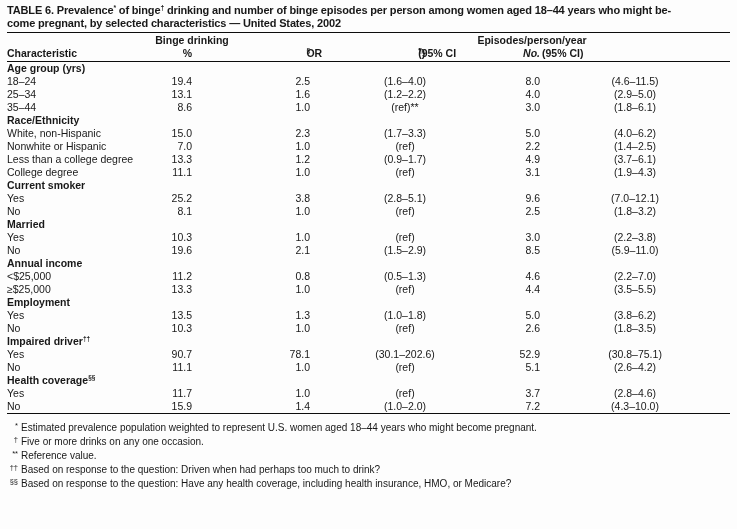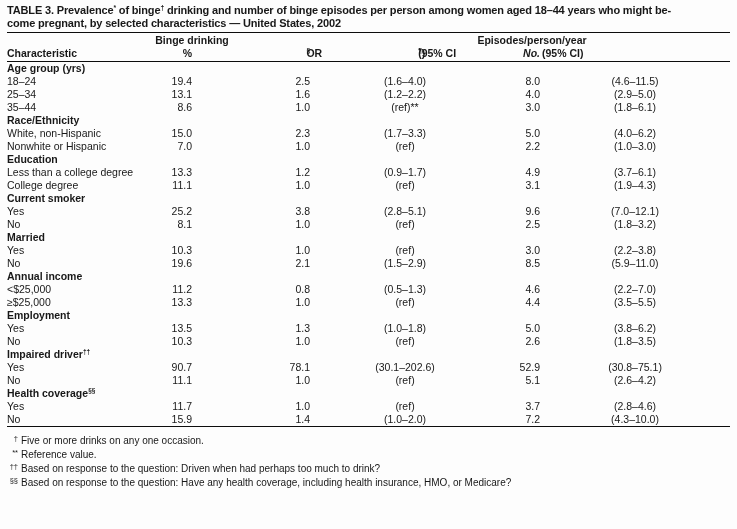--- a/index.html
+++ b/index.html
@@ -54,21 +54,21 @@
     margin-right:3px; font-size:7.5px; vertical-align:2.5px; font-weight:400;
   }
 </style>
 </head>
 <body>
 
 <div class="page">
   <div class="inner">
 
     <div class="title">
-      <div class="t-line"><span>TABLE 3. Prevalence</span><sup>*</sup><span> of binge</span><sup>†</sup><span> drinking and number of binge episodes per person among women aged 18–44 years who might be-</span></div>
+      <div class="t-line"><span>TABLE 6. Prevalence</span><sup>*</sup><span> of binge</span><sup>†</sup><span> drinking and number of binge episodes per person among women aged 18–44 years who might be-</span></div>
       <div class="t-line">come pregnant, by selected characteristics — United States, 2002</div>
     </div>
 
     <hr class="rule rule-top">
 
     <div class="hdr">
       <span class="h-g1">Binge drinking</span>
       <span class="h-g2">Episodes/person/year</span>
       <span class="h-char">Characteristic</span>
       <span class="h-pct">%</span>
@@ -127,24 +127,21 @@
             <td class="ci">(1.7–3.3)</td>
             <td class="num">5.0</td>
             <td class="ci2">(4.0–6.2)</td>
           </tr>
           <tr>
             <td class="rowlabel">Nonwhite or Hispanic</td>
             <td class="num">7.0</td>
             <td class="num">1.0</td>
             <td class="ci">(ref)</td>
             <td class="num">2.2</td>
-            <td class="ci2">(1.0–3.0)</td>
-          </tr>
-          <tr>
-            <td colspan="6" class="group">Education</td>
+            <td class="ci2">(1.4–2.5)</td>
           </tr>
           <tr>
             <td class="rowlabel">Less than a college degree</td>
             <td class="num">13.3</td>
             <td class="num">1.2</td>
             <td class="ci">(0.9–1.7)</td>
             <td class="num">4.9</td>
             <td class="ci2">(3.7–6.1)</td>
           </tr>
           <tr>
@@ -268,20 +265,21 @@
             <td class="ci">(1.0–2.0)</td>
             <td class="num">7.2</td>
             <td class="ci2">(4.3–10.0)</td>
           </tr>
         </tbody>
     </table>
 
     <hr class="rule">
 
     <div class="footnotes">
+        <div class="fn"><span class="fn-marker">*</span><span>Estimated prevalence population weighted to represent U.S. women aged 18–44 years who might become pregnant.</span></div>
         <div class="fn"><span class="fn-marker">†</span><span>Five or more drinks on any one occasion.</span></div>
         <div class="fn"><span class="fn-marker">**</span><span>Reference value.</span></div>
         <div class="fn"><span class="fn-marker">††</span><span>Based on response to the question: Driven when had perhaps too much to drink?</span></div>
         <div class="fn"><span class="fn-marker">§§</span><span>Based on response to the question: Have any health coverage, including health insurance, HMO, or Medicare?</span></div>
       </div>
 
   </div>
 </div>
 
 </body></html>

